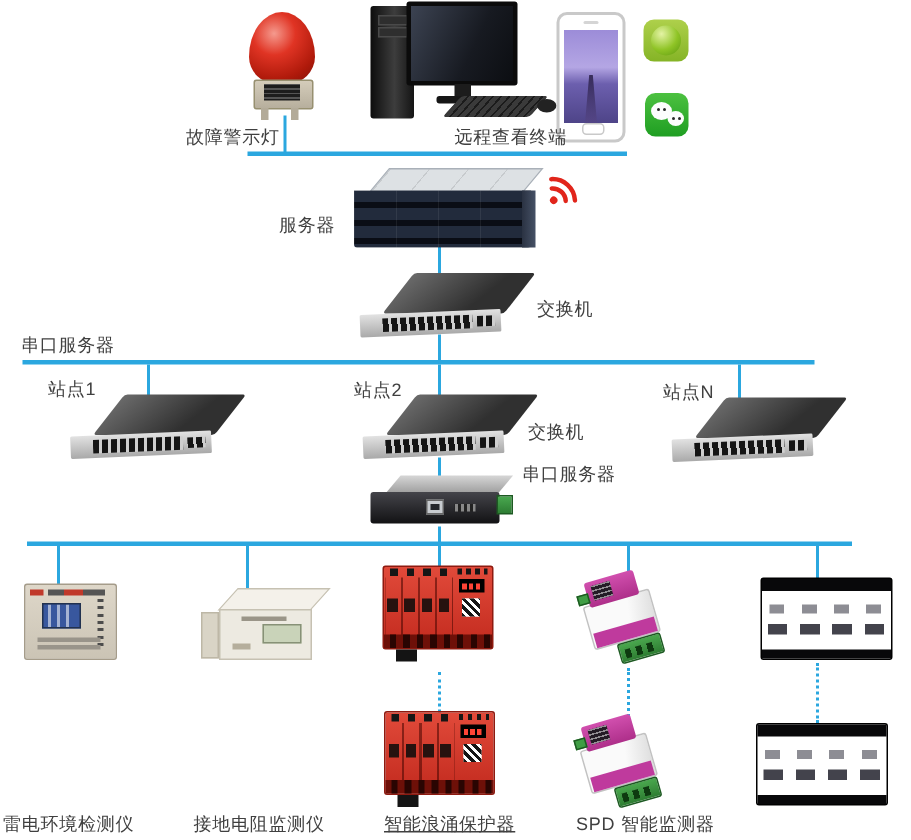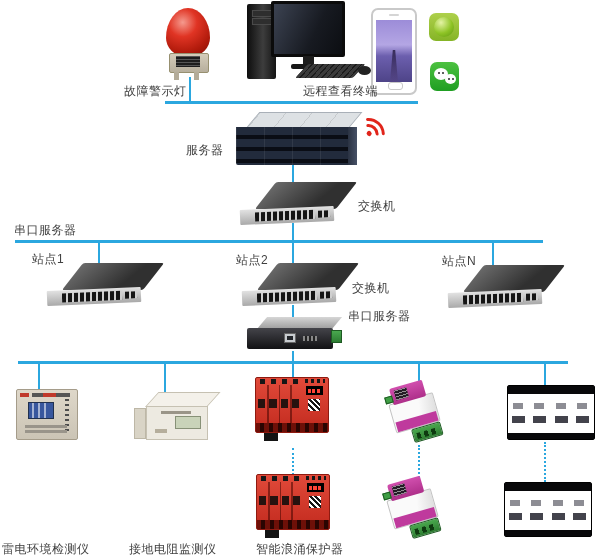--- a/index.html
+++ b/index.html
@@ -363,15 +363,16 @@
 
   <div class="spdblk" style="left:504px;top:482px;">
     <div class="top"></div>
     <div class="lrow"></div>
     <div class="wrow"></div>
     <div class="bot"></div>
   </div>
 
   <div class="lbl" style="left:2px;top:541px;">雷电环境检测仪</div>
   <div class="lbl" style="left:129px;top:541px;">接地电阻监测仪</div>
-  <div class="lbl" style="left:256px;top:541px;">智能浪涌保护器</div>
+  <div class="lbl" style="left:256px;top:541px;text-decoration:underline;">智能浪涌保护器</div>
+  <div class="lbl" style="left:384px;top:541px;">SPD 智能监测器</div>
 
 </div>
 
 </body></html>

